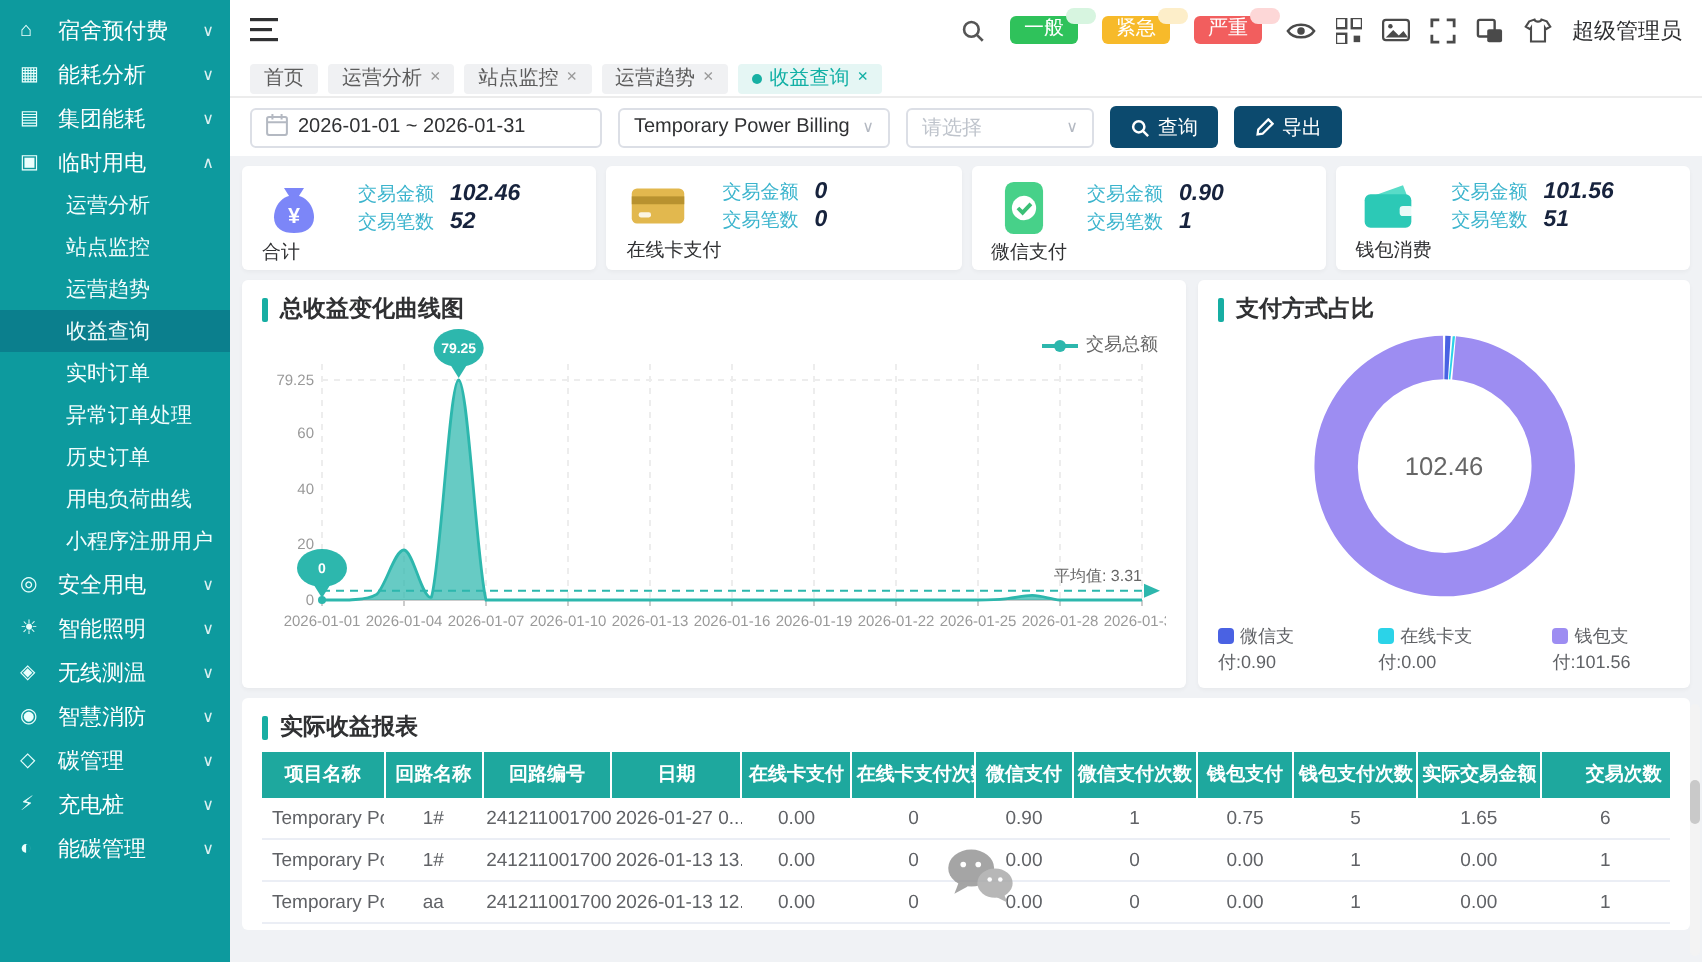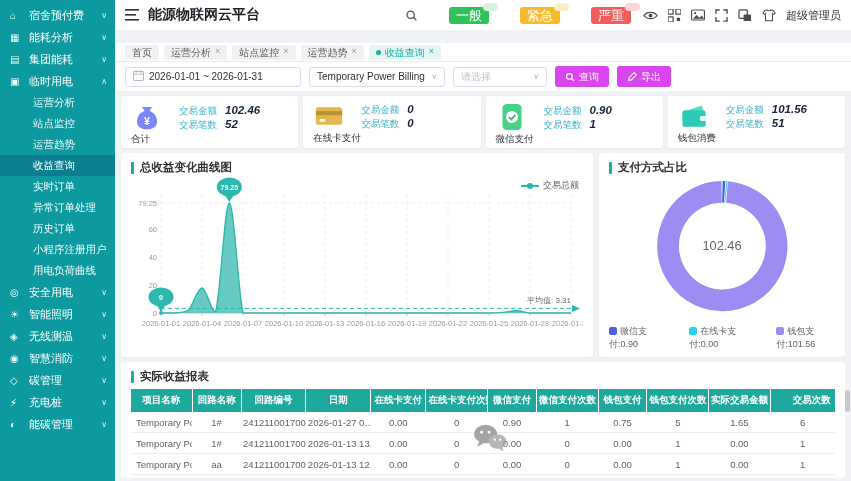--- a/index.html
+++ b/index.html
@@ -11,36 +11,36 @@
   .sgroup .chev{margin-left:auto;font-size:8px;color:rgba(255,255,255,.85);}
   .ssub{display:flex;align-items:center;height:21px;padding-left:33px;color:#f2fdfd;font-size:10.5px;cursor:pointer;}
   .ssub.active{background:#0b7f8d;}
   
   .main{margin-left:115px;width:736px;}
   .topbar{height:30px;background:#fff;display:flex;align-items:center;padding:0 10px;gap:9px;box-sizing:border-box;}
   .topbar h1{font-size:14px;margin:0;color:#1f2329;font-weight:bold;}
   .top-right{margin-left:auto;display:flex;align-items:center;gap:10px;}
   .ticon{display:inline-flex;align-items:center;cursor:pointer;}
   .badges{display:flex;gap:12px;margin:0 2px;}
-  .badge{position:relative;font-size:13px;color:#fff;padding:2px 7px;border-radius:3px;line-height:1;cursor:pointer;margin-left:19px;}
+  .badge{position:relative;font-size:10px;color:#fff;padding:2px 7px;border-radius:3px;line-height:1;cursor:pointer;}
   .badge .sup{position:absolute;top:-4px;right:-9px;width:15px;height:8px;border-radius:4px;}
   .admin{font-size:11px;color:#303133;}
-  .tabbar{height:19px;background:#fff;border-bottom:1px solid #ececec;display:flex;align-items:center;gap:5px;padding:0 10px;box-sizing:border-box;margin-top:13px;}
+  .tabbar{height:19px;background:#fff;border-bottom:1px solid #ececec;display:flex;align-items:center;gap:5px;padding:0 10px;box-sizing:border-box;}
   .tab{display:flex;align-items:center;gap:4px;font-size:10px;color:#5c5c5c;background:#f0f1f3;padding:2px 7px;border-radius:2px;cursor:pointer;line-height:1.1;}
   .tab .x{color:#9a9a9a;font-size:9px;}
   .tab.active{background:#e5f6f4;color:#13b0a5;}
   .tab.active .x{color:#13b0a5;}
   .tab .dot{width:5px;height:5px;border-radius:50%;background:#17b0a3;}
   .filterbar{height:29px;background:#fff;display:flex;align-items:center;gap:8px;padding:0 10px;box-sizing:border-box;}
   .finput{display:flex;align-items:center;gap:5px;border:1px solid #dcdfe6;border-radius:3px;height:20px;font-size:10px;color:#303133;padding:0 7px;background:#fff;box-sizing:border-box;}
   .date{width:176px;}
   .sel1{width:136px;justify-content:space-between;}
   .sel2{width:94px;justify-content:space-between;color:#bfc4cc;}
   .chevg{color:#b4b9c2;font-size:8px;}
-  .btn{display:flex;align-items:center;gap:4px;background:#d946ef;border:none;color:#fff;font-size:10px;height:21px;padding:0 10px;border-radius:3px;cursor:pointer;font-family:inherit;}
+  .btn{display:flex;align-items:center;gap:4px;background:#0c4a6e;border:none;color:#fff;font-size:10px;height:21px;padding:0 10px;border-radius:3px;cursor:pointer;font-family:inherit;}
   
   .cards{display:flex;gap:5px;margin:5px 6px 0 6px;}
   .card{flex:1;background:#fff;border-radius:3px;box-shadow:0 1px 2px rgba(0,0,0,.04);padding:6px 8px 3px 10px;box-sizing:border-box;height:52px;display:flex;flex-direction:column;}
   .card-row{display:flex;align-items:center;gap:16px;}
   .cicon{width:32px;display:inline-flex;justify-content:center;}
   .stat{display:flex;align-items:baseline;gap:8px;line-height:1.25;text-align:right;}
   .sl{font-size:9.5px;color:#3bb4cd;}
   .sv{font-size:11.5px;color:#17233d;font-weight:bold;font-style:italic;}
   .cname{font-size:9.5px;color:#303133;margin-top:1px;}
   
@@ -107,24 +107,24 @@
       <div class="ssub">
         <span>实时订单</span>
       </div>
       <div class="ssub">
         <span>异常订单处理</span>
       </div>
       <div class="ssub">
         <span>历史订单</span>
       </div>
       <div class="ssub">
+        <span>用电负荷曲线</span>
+      </div>
+      <div class="ssub">
         <span>小程序注册用户</span>
-      </div>
-      <div class="ssub">
-        <span>用电负荷曲线</span>
       </div>
       <div class="sgroup">
       <span class="sicon">◎</span>
       <span>安全用电</span>
       <span class="chev">∨</span>
       </div>
       <div class="sgroup">
       <span class="sicon">☀</span>
       <span>智能照明</span>
       <span class="chev">∨</span>
@@ -159,21 +159,20 @@
   <div class="main">
 
     <header class="topbar">
       <span class="ticon">
         <svg width="14" height="12" viewBox="0 0 14 12">
             <rect y="0" width="14" height="1.6" fill="#303133"></rect>
             <rect y="5" width="11" height="1.6" fill="#303133"></rect>
             <rect y="10" width="14" height="1.6" fill="#303133"></rect>
           </svg>
       </span>
-      <h1>能源物联网云平台</h1>
       <div class="top-right">
         <span class="ticon">
           <svg width="13" height="13" viewBox="0 0 16 16">
               <circle cx="7" cy="7" r="4.5" fill="none" stroke="#555" stroke-width="1.6"></circle>
               <line x1="10.5" y1="10.5" x2="14" y2="14" stroke="#555" stroke-width="1.6"></line>
             </svg>
         </span>
         <div class="badges" id="badges">
             <span class="badge" style="background:#2fc25b">
       <span>一般</span>

